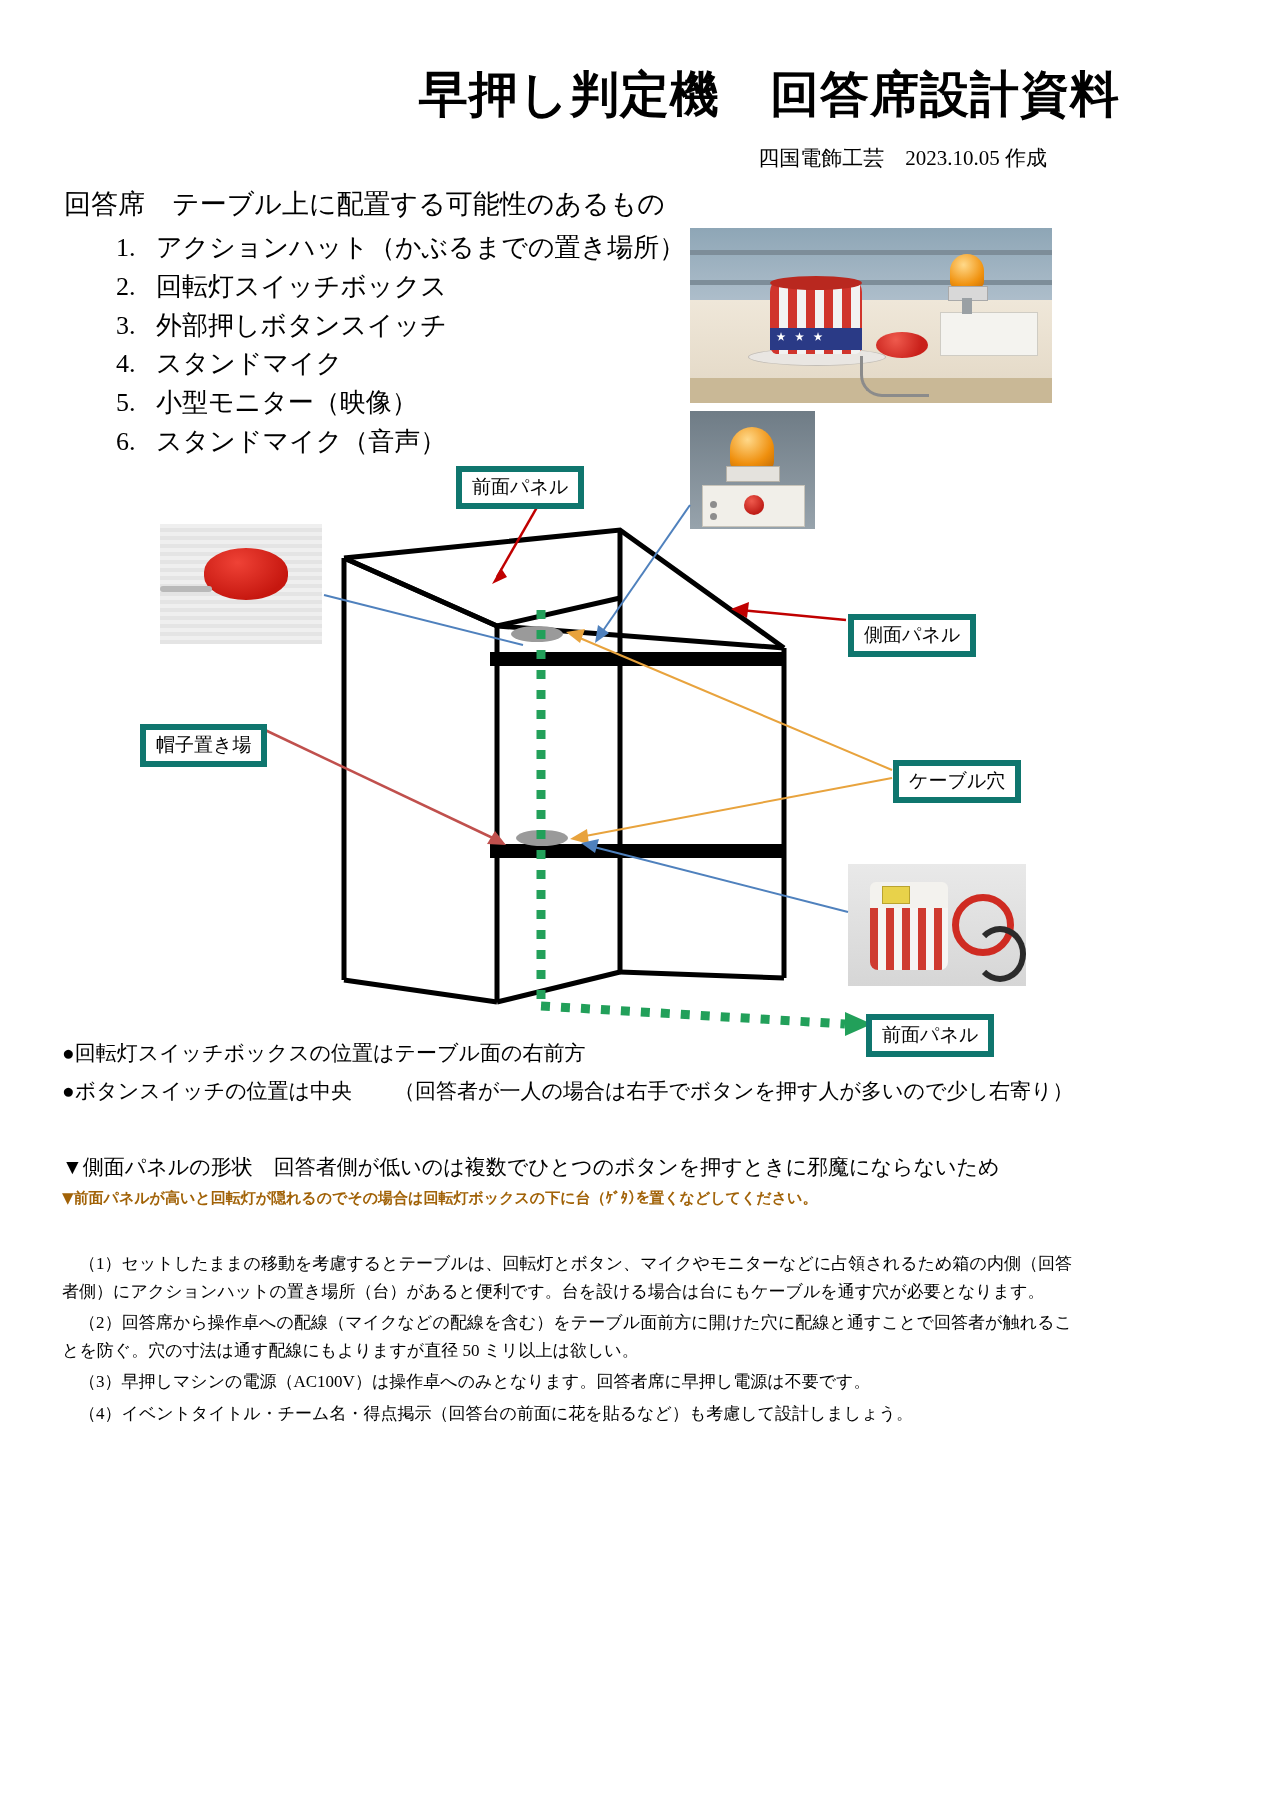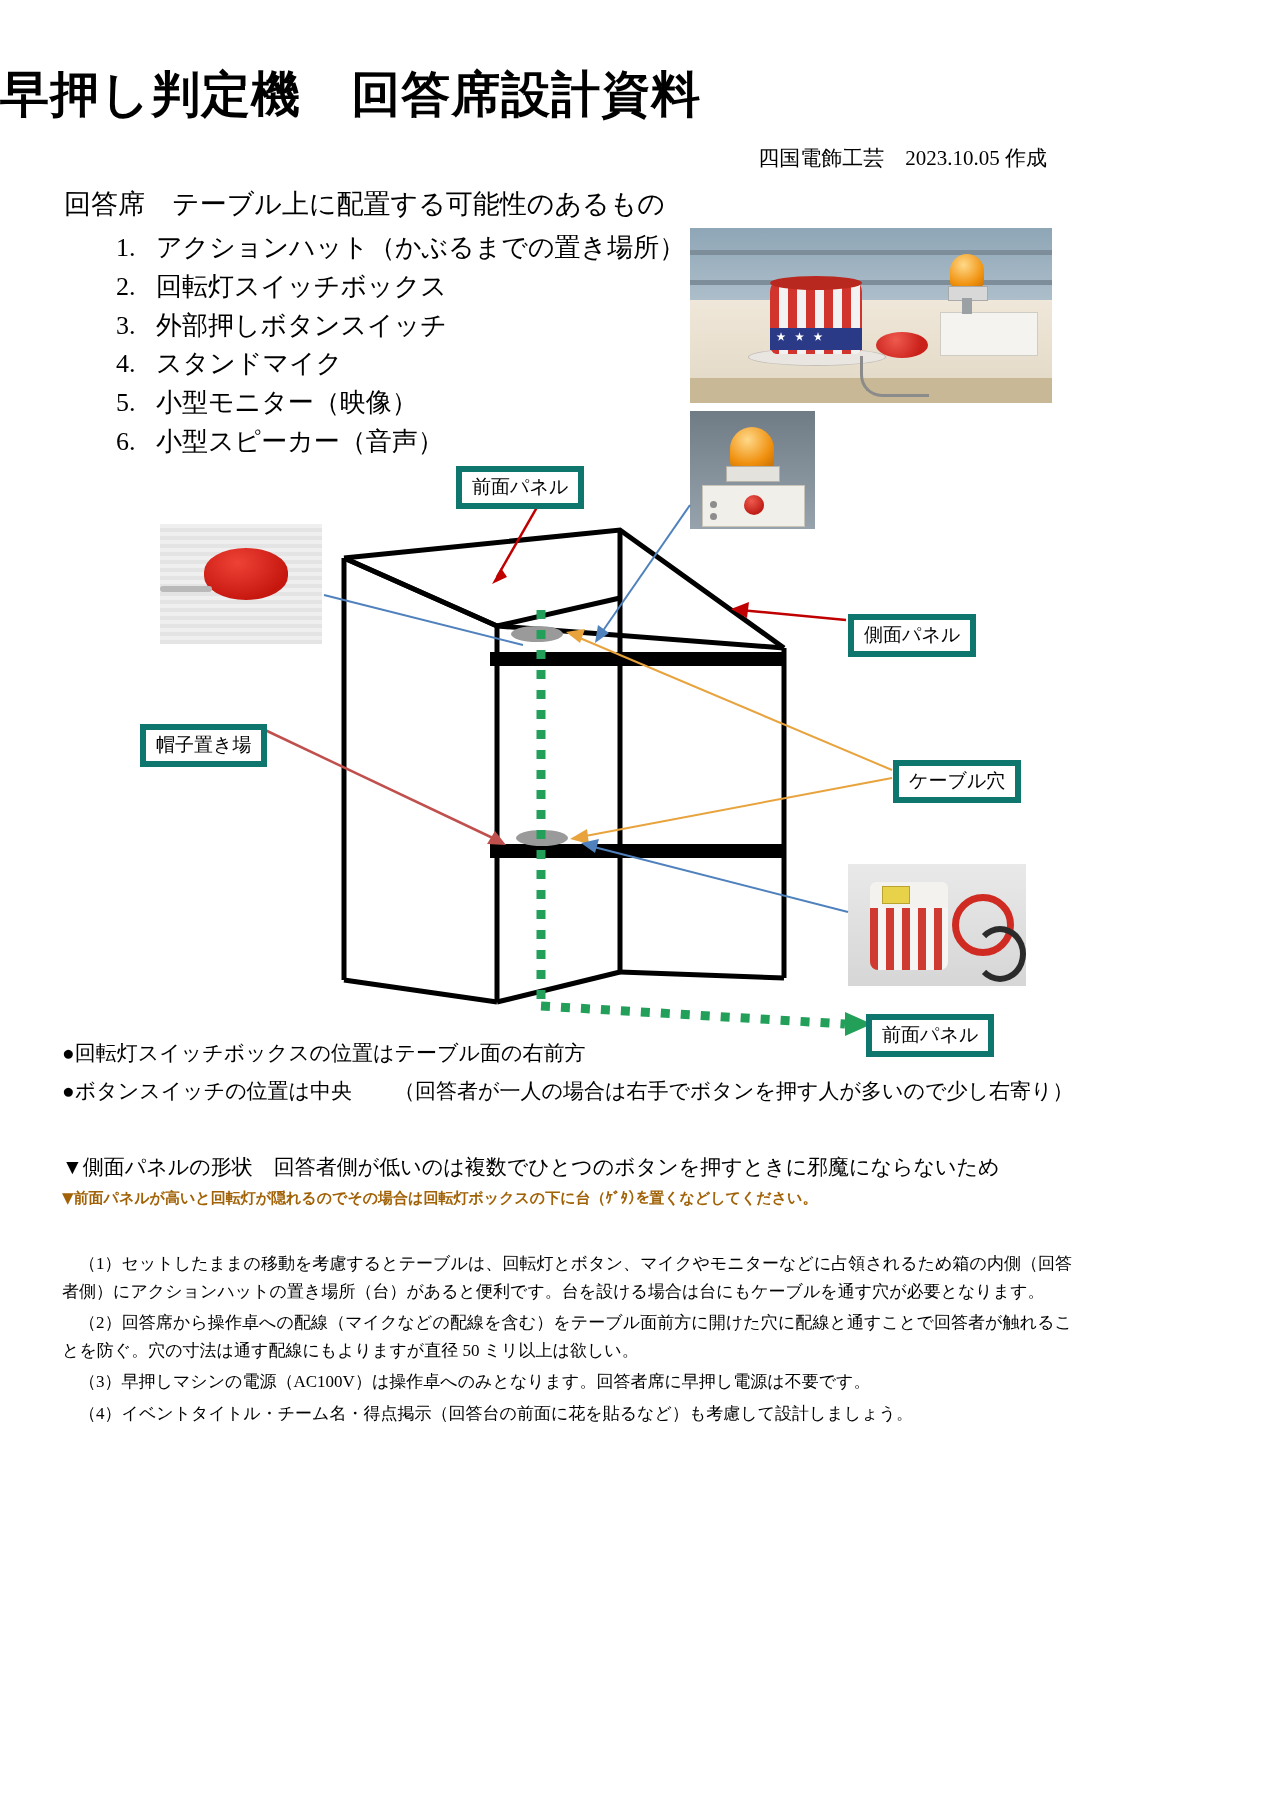--- a/index.html
+++ b/index.html
@@ -7,21 +7,21 @@
     width:1280px;height:1810px;position:relative;
     background:#ffffff;
     font-family:"Liberation Serif","DejaVu Serif",serif;
     color:#000;
     overflow:hidden;
   }
   .page{position:absolute;inset:0;}
 
   
   #doc-title{
-    position:absolute;left:0;top:62px;width:1120px;text-align:left;
+    position:absolute;left:0;top:62px;width:1120px;text-align:right;
     font-family:Liberation Sans, sans-serif;
     font-weight:700;font-size:49px;letter-spacing:1px;
     white-space:pre;
   }
   #byline{
     position:absolute;right:233px;top:144px;
     font-size:21px;white-space:pre;margin-left:22px;
   }
 
   
@@ -144,21 +144,21 @@
   <div id="byline">四国電飾工芸　2023.10.05 作成</div>
 
   <div id="section-heading">回答席　テーブル上に配置する可能性のあるもの</div>
 
   <ol id="item-list">
     <li>アクションハット（かぶるまでの置き場所）</li>
     <li>回転灯スイッチボックス</li>
     <li>外部押しボタンスイッチ</li>
     <li>スタンドマイク</li>
     <li>小型モニター（映像）</li>
-    <li>小型スピーカー（音声）</li>
+    <li>スタンドマイク（音声）</li>
   </ol>
 
   <div class="photo" id="photo-hat-beacon">
     <div class="bluewall"></div>
     <div class="shelf"></div>
     <div class="shelf2"></div>
     <div class="tabletop"></div>
     <div class="tablefront"></div>
     <div class="hat">
       <div class="brim"></div>

